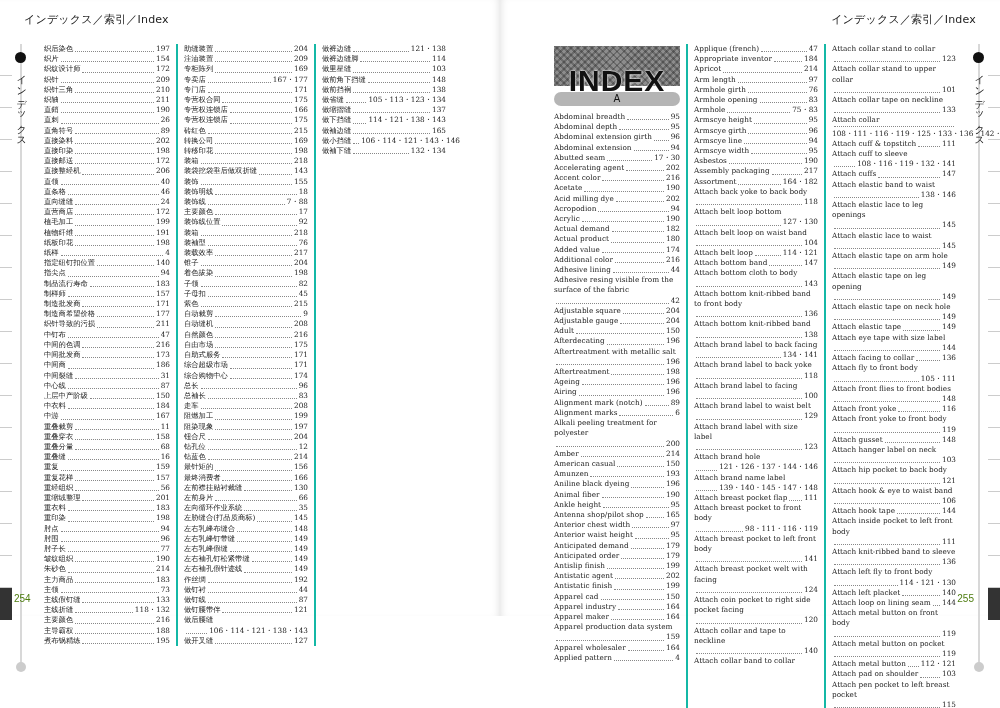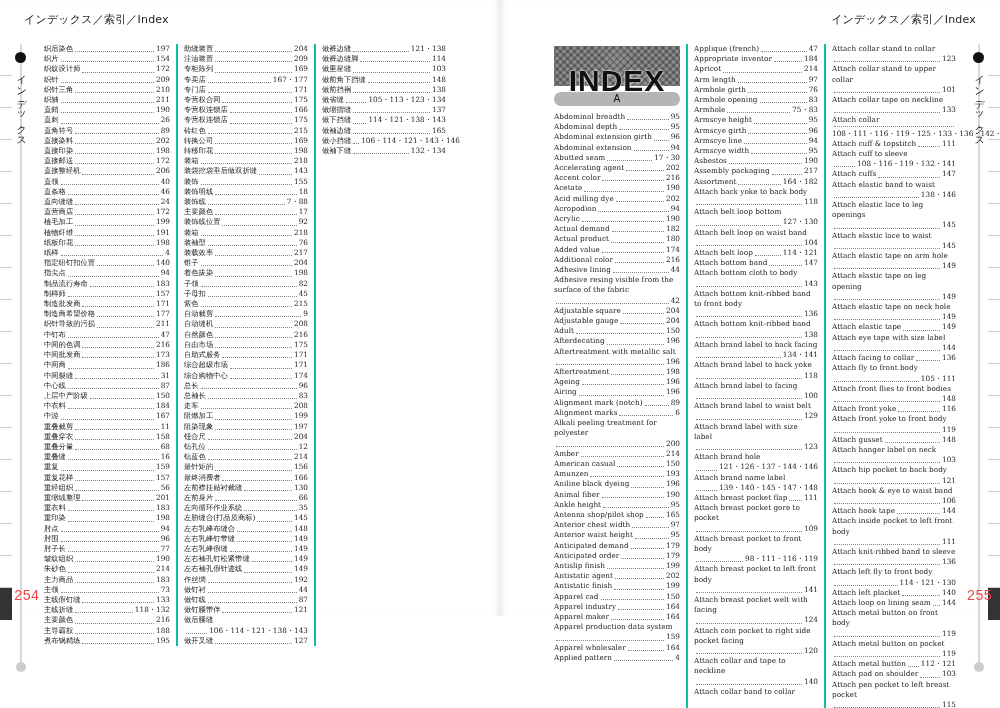--- a/index.html
+++ b/index.html
@@ -4,23 +4,23 @@
 <style>
 *{box-sizing:border-box;margin:0;padding:0}
 body{width:1000px;height:708px;background:#fff;font-family:"DejaVu Serif",serif;color:#222;position:relative;overflow:hidden}
 .spread{position:absolute;inset:0;display:flex}
 .page{position:relative;width:500px;height:616px;background:#fff}
 .page.left{box-shadow:inset -6px 0 8px -6px rgba(0,0,0,.15)}
 .page.right{box-shadow:inset 6px 0 8px -6px rgba(0,0,0,.15)}
 .running-head{position:absolute;top:12px;font-family:"DejaVu Sans",sans-serif;font-size:11px;color:#222;letter-spacing:.2px}
 .left .running-head{left:24px}
 .right .running-head{right:24px}
-.folio{position:absolute;bottom:12px;font-family:Liberation Mono, monospace;font-size:14px;color:#ef4444}
+.folio{position:absolute;bottom:12px;font-family:Liberation Sans, sans-serif;font-size:10px;color:#4d7c0f}
 .left .folio{left:14px}
-.right .folio{right:8px}
+.right .folio{right:26px}
 .tabcol{position:absolute;top:44px;width:20px;height:622px}
 .left .tabcol{left:11px}
 .right .tabcol{right:11px}
 .tabrail{position:absolute;top:0;bottom:0;left:9px;width:2px;background:#d8d8d8}
 .tabcol .dot{position:absolute;top:8px;left:4px;width:11px;height:11px;border-radius:50%;background:#111}
 .tabcol .tabtext{position:absolute;top:24px;left:3px;writing-mode:vertical-rl;font-family:"DejaVu Sans",sans-serif;font-size:10px;color:#222;letter-spacing:1px}
 .tabcol .endcap{position:absolute;bottom:-6px;left:5px;width:10px;height:10px;border-radius:50%;background:#ccc}
 .thumbs{position:absolute;top:44px;width:12px;height:612px}
 .left .thumbs{left:0}
 .right .thumbs{right:0}
@@ -1147,25 +1147,20 @@
             <span class="term">Attach brand name label</span>
             <span class="dots"></span>
             <span class="pg">139・140・145・147・148</span>
           </div>
           <div class="entry">
             <span class="term">Attach breast pocket flap</span>
             <span class="dots"></span>
             <span class="pg">111</span>
           </div>
           <div class="entry wrap">
-            <span class="term">Attach breast pocket gore to pocket</span>
-            <span class="dots"></span>
-            <span class="pg">109</span>
-          </div>
-          <div class="entry wrap">
             <span class="term">Attach breast pocket to front body</span>
             <span class="dots"></span>
             <span class="pg">98・111・116・119</span>
           </div>
           <div class="entry wrap">
             <span class="term">Attach breast pocket to left front body</span>
             <span class="dots"></span>
             <span class="pg">141</span>
           </div>
           <div class="entry wrap">

